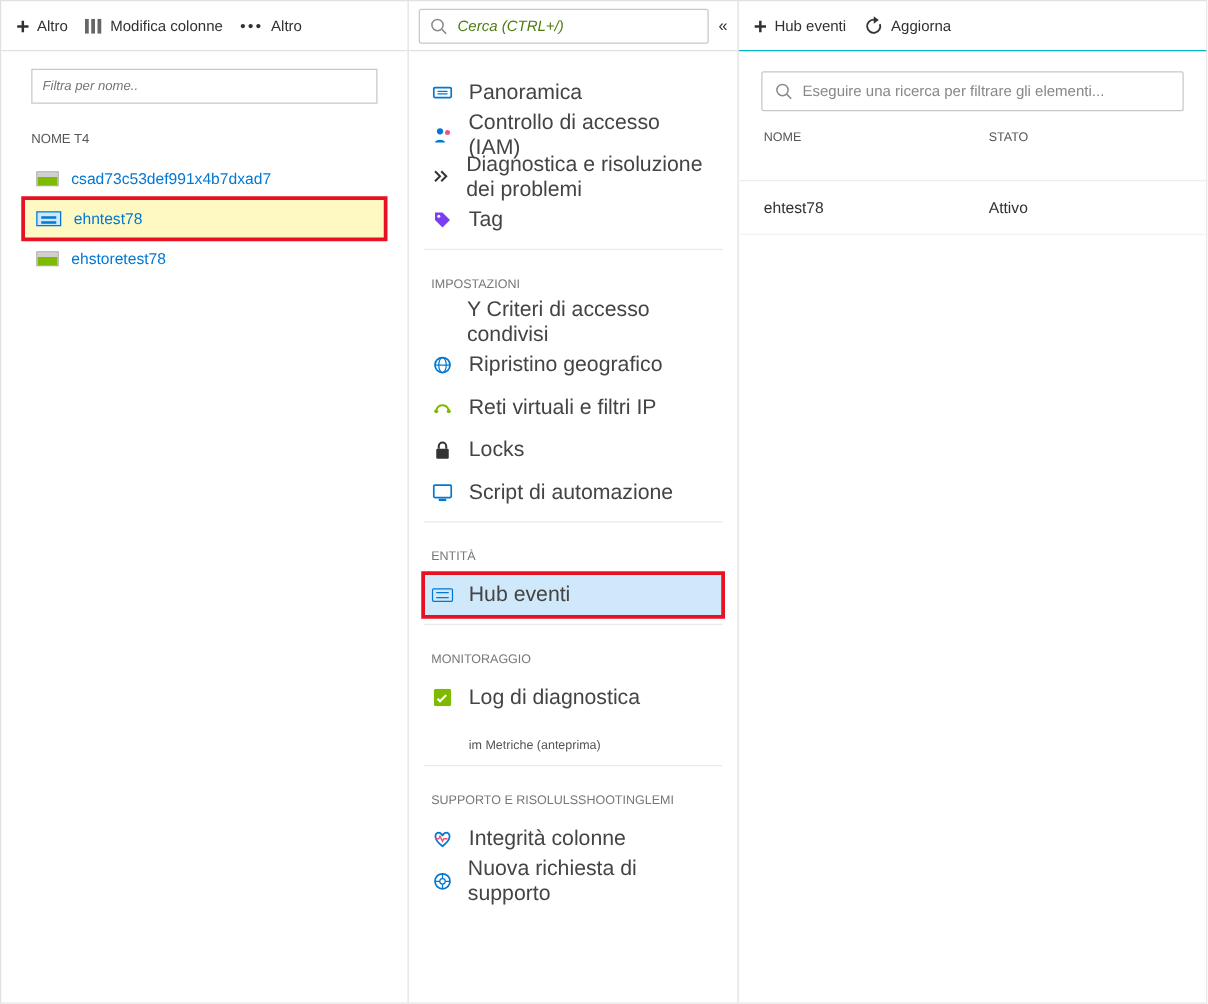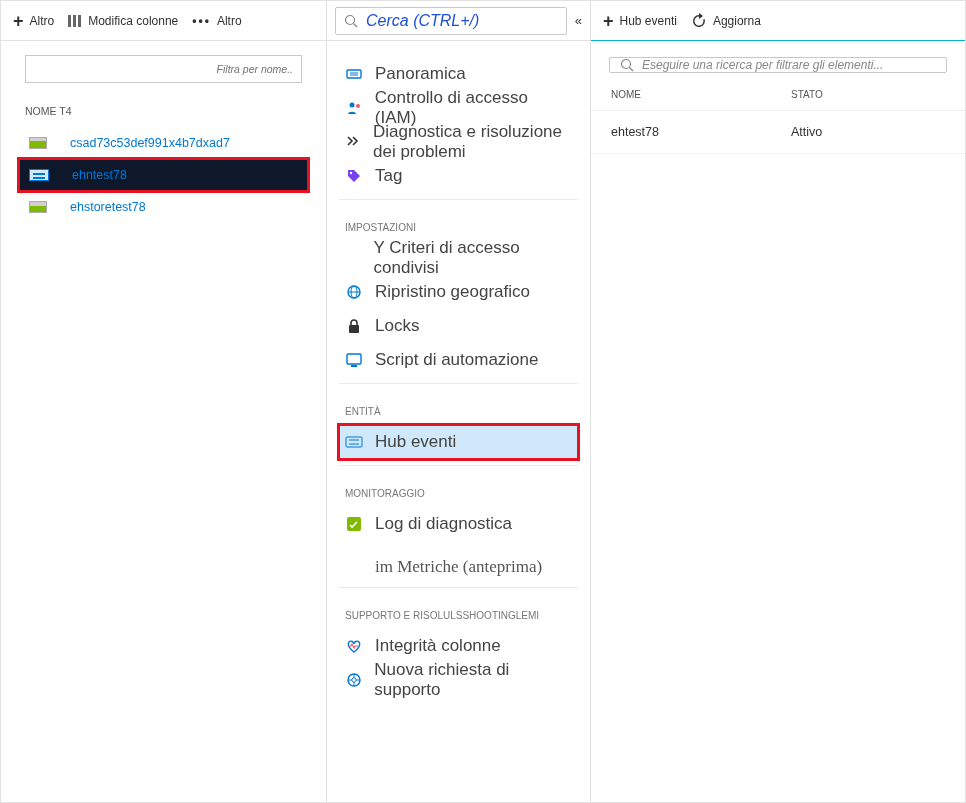--- a/index.html
+++ b/index.html
@@ -30,69 +30,69 @@
 .plus-icon { font-size: 18px; font-weight: bold; line-height: 1; }
 .cols-icon svg, .refresh-icon svg { display: block; }
 .dots { letter-spacing: 2px; font-weight: bold; }
 
 
 .filter-box {
   margin: 14px 24px 8px 24px; border: 1px solid #c8c8c8;
   height: 28px; display: flex; align-items: center; padding: 0 8px;
 }
 .filter-box input {
-  border: none; outline: none; width: 100%; font-size: 10.5px; color: #666; font-style: italic; text-align: right;
+  border: none; outline: none; width: 100%; font-size: 10.5px; color: #666; font-style: italic;
 }
 .col-header {
   font-size: 10.5px; color: #555; padding: 14px 24px 10px 24px;
 }
 .resource-list { padding: 0 18px; }
 .resource-item {
-  display: flex; align-items: center; gap: 23px;
+  display: flex; align-items: center; gap: 10px;
   height: 32px; padding: 0 10px; color: #0078d4;
   font-size: 12.5px; cursor: pointer;
 }
-.resource-item.selected { background: #0f172a; }
+.resource-item.selected { background: #fef9c3; }
 .highlight-red { outline: 3px solid #e81123; outline-offset: -1px; }
 
 
 .search-row {
   display: flex; align-items: center; height: 40px; padding: 0 8px;
   border-bottom: 1px solid #e1e1e1;
 }
 .search-box {
   flex: 1; display: flex; align-items: center; gap: 8px;
   border: 1px solid #c8c8c8; height: 28px; padding: 0 8px; border-radius: 2px;
-  color: #1d4ed8; font-style: italic; font-size: 16px;
+  color: #4d7c0f; font-style: italic; font-size: 12px;
 }
 .collapse-arrow { margin-left: 8px; font-size: 13px; color: #333; cursor: pointer; }
 
 .menu-body { padding-top: 14px; overflow-y: auto; }
 .menu-items { padding: 2px 0 6px 0; border-bottom: 1px solid #eaeaea; margin: 0 12px; }
 .menu-item {
   display: flex; align-items: center; gap: 12px;
   height: 34px; padding: 0 6px; font-size: 17px; color: #444;
   cursor: pointer;
 }
 .menu-item.selected { background: #cfe8fa; }
 .menu-item .mi-icon { width: 18px; height: 18px; display: flex; align-items: center; justify-content: center; font-size: 14px; }
 .section-label {
   font-size: 10px; color: #777; padding: 22px 18px 6px 18px;
 }
-.menu-sub { font-size: 17px; color: #555; padding: 10px 18px 10px 36px; font-family: Liberation Serif, serif; }
+.menu-sub { font-size: 10px; color: #555; padding: 10px 18px 10px 36px; }
 
 
 .right-toolbar { border-bottom: 1px solid #00b7c3; }
 .search-row-right {
   margin: 16px 18px 4px 18px; border: 1px solid #c8c8c8; border-radius: 2px;
-  height: 16px; display: flex; align-items: center; gap: 8px; padding: 0 10px;
-  color: #888; font-style: italic; font-size: 12px;
+  height: 32px; display: flex; align-items: center; gap: 8px; padding: 0 10px;
+  color: #888; font-size: 12px;
 }
 .table-header {
-  display: flex; padding: 12px 20px 10px 20px; font-size: 10px; color: #555; border-bottom: 1px solid #eee;
+  display: flex; padding: 12px 20px 28px 20px; font-size: 10px; color: #555; border-bottom: 1px solid #eee;
 }
 .table-header .th-name { flex: 0 0 180px; }
 .table-row { display: flex; padding: 14px 20px; font-size: 12.5px; border-bottom: 1px solid #f3f3f3; }
 .table-row .td-name { flex: 0 0 180px; }
 .mag-icon svg { display:block; }
 
 
 .res-rect { width:18px; height:12px; background: linear-gradient(#d0d0d0 0 35%, #7fba00 35% 100%); border:1px solid #aaa; }
 .res-eh { width:20px; height:12px; border:1px solid #0078d4; background:#cfe8fa; position:relative; }
 .res-eh::after { content:""; position:absolute; top:3px; left:3px; right:3px; height:2px; background:#0078d4; box-shadow: 0 4px 0 #0078d4; }
@@ -208,20 +208,30 @@
               <svg width="16" height="16">
                 <circle cx="8" cy="8" r="6" fill="none" stroke="#0078d4" stroke-width="1.4"></circle>
                 <ellipse cx="8" cy="8" rx="3" ry="6" fill="none" stroke="#0078d4"></ellipse>
                 <line x1="2" y1="8" x2="14" y2="8" stroke="#0078d4"></line>
               </svg>
             </span>
             <span>Ripristino geografico</span>
           </div>
           <div class="menu-item">
             <span class="mi-icon">
+              <svg width="16" height="16">
+                <path d="M3 10c2-5 8-5 10 0" stroke="#7fba00" stroke-width="1.6" fill="none"></path>
+                <circle cx="3" cy="11" r="1.6" fill="#7fba00"></circle>
+                <circle cx="13" cy="11" r="1.6" fill="#7fba00"></circle>
+              </svg>
+            </span>
+            <span>Reti virtuali e filtri IP</span>
+          </div>
+          <div class="menu-item">
+            <span class="mi-icon">
               <svg width="14" height="16">
                 <rect x="2" y="7" width="10" height="8" rx="1" fill="#333"></rect>
                 <path d="M4 7V5a3 3 0 0 1 6 0v2" stroke="#333" stroke-width="1.6" fill="none"></path>
               </svg>
             </span>
             <span>Locks</span>
           </div>
           <div class="menu-item">
             <span class="mi-icon">
               <svg width="16" height="14">

